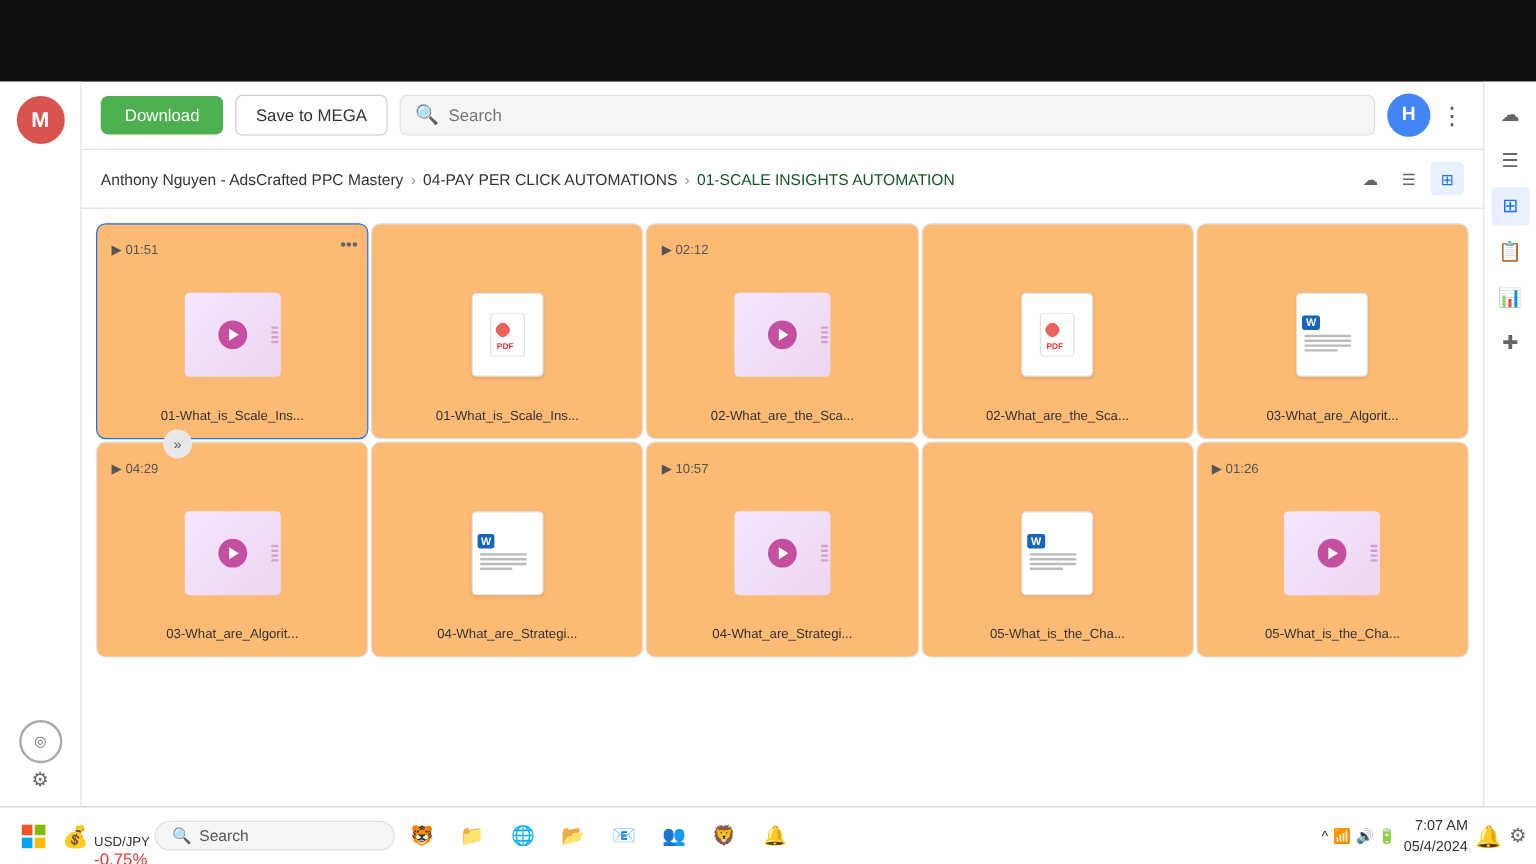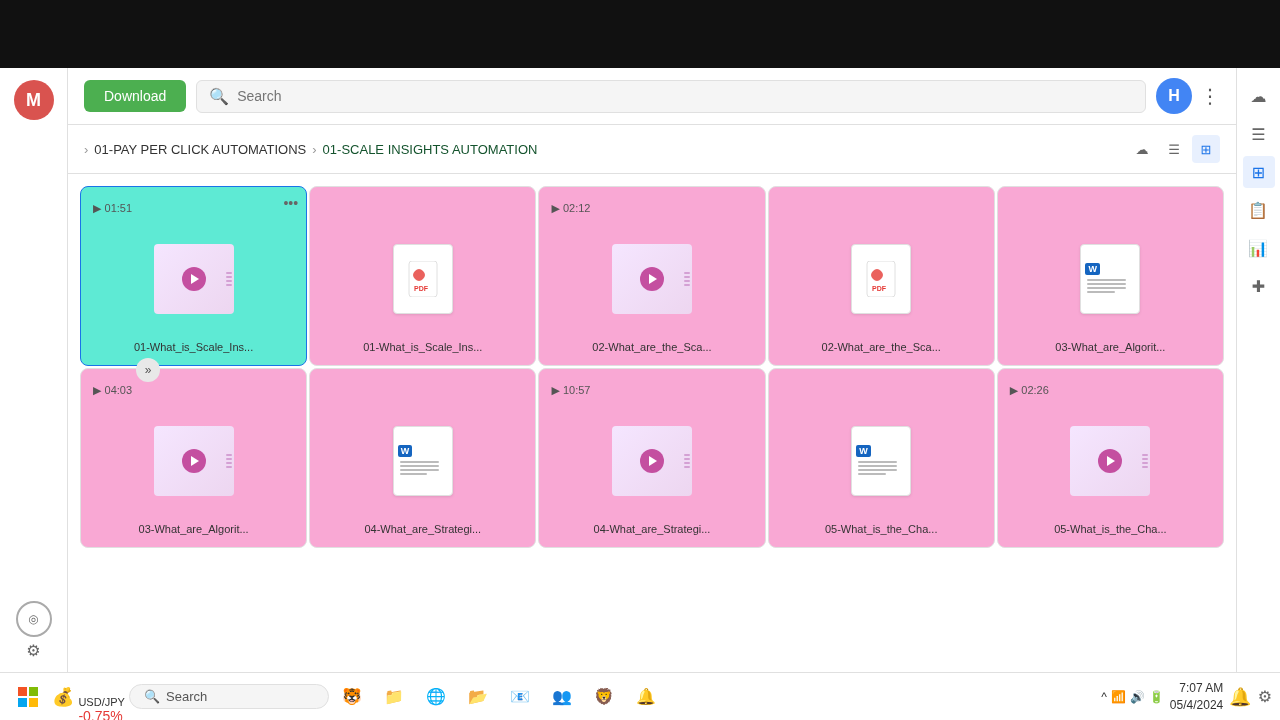--- a/index.html
+++ b/index.html
@@ -40,22 +40,22 @@
     .breadcrumb { display: flex; align-items: center; padding: 10px 16px; gap: 6px; font-size: 13px; color: #555; border-bottom: 1px solid #e0e0e0; flex-shrink: 0; }
     .breadcrumb span { color: #333; }
     .breadcrumb .sep { color: #999; }
     .breadcrumb .current { color: #14532d; font-weight: 500; }
     .view-icons { margin-left: auto; display: flex; gap: 4px; }
     .view-btn { width: 28px; height: 28px; display: flex; align-items: center; justify-content: center; cursor: pointer; border-radius: 4px; color: #666; }
     .view-btn.active { color: #1a73e8; background: #e8f0fe; }
 
     
     .file-grid { display: grid; grid-template-columns: repeat(5, 1fr); gap: 2px; padding: 12px; overflow-y: auto; flex: 1; align-content: start; }
-    .file-card { background: #f9a8d4; border: 1px solid #e0e0e0; border-radius: 8px; padding: 12px; display: flex; flex-direction: column; align-items: center; cursor: pointer; position: relative; transition: box-shadow 0.15s; min-height: 180px; }
-    .file-card.selected { border-color: #1a73e8; background: #5eead4; gap: 16px; }
+    .file-card { background: #fdba74; border: 1px solid #e0e0e0; border-radius: 8px; padding: 12px; display: flex; flex-direction: column; align-items: center; cursor: pointer; position: relative; transition: box-shadow 0.15s; min-height: 180px; }
+    .file-card.selected { border-color: #1a73e8; background: #fdba74; gap: 16px; }
     .file-card .card-header { width: 100%; display: flex; align-items: center; gap: 4px; font-size: 11px; color: #555; margin-bottom: 8px; min-height: 18px; }
     .play-badge { color: #555; font-size: 11px; display: flex; align-items: center; gap: 3px; }
     .file-icon-area { flex: 1; display: flex; align-items: center; justify-content: center; width: 100%; }
     .file-name { font-size: 11px; color: #333; text-align: center; margin-top: 8px; word-break: break-all; }
     .card-menu { position: absolute; top: 8px; right: 8px; color: #666; font-size: 14px; cursor: pointer; display: none; }
     .file-card:hover .card-menu, .file-card.selected .card-menu { display: flex; }
     .card-menu-visible { display: flex !important; }
 
     
     .video-thumb { width: 80px; height: 70px; background: linear-gradient(135deg, #f5e6ff 0%, #edd6f0 100%); border-radius: 4px; display: flex; align-items: center; justify-content: center; position: relative; }
@@ -114,33 +114,35 @@
   </div>
 
   <div class="content-wrapper">
 
     <div class="collapse-btn">»</div>
 
     <div class="content">
 
       <div class="toolbar">
         <button class="btn-download">Download</button>
+        <button class="btn-save">Save to MEGA</button>
         <div class="search-bar">
           <span>🔍</span>
           <input type="text" placeholder="Search" style="">
         </div>
         <div class="toolbar-right">
           <div class="user-avatar">H</div>
           <div class="more-icon">⋮</div>
         </div>
       </div>
 
       <div class="breadcrumb">
+        <span>Anthony Nguyen - AdsCrafted PPC Mastery</span>
         <span class="sep">›</span>
-        <span>01-PAY PER CLICK AUTOMATIONS</span>
+        <span>04-PAY PER CLICK AUTOMATIONS</span>
         <span class="sep">›</span>
         <span class="current">01-SCALE INSIGHTS AUTOMATION</span>
         <div class="view-icons">
           <div class="view-btn">☁</div>
           <div class="view-btn">☰</div>
           <div class="view-btn active">⊞</div>
         </div>
       </div>
 
       <div class="file-grid" id="file-grid">
@@ -228,21 +230,21 @@
             <div class="word-line-short"></div>
           </div>
         </div>
       </div>
             </div>
     <div class="file-name">03-What_are_Algorit...</div>
 
   </div>
           <div class="file-card">
     <div class="card-header">
-              <div class="play-badge">▶ 04:03</div>
+              <div class="play-badge">▶ 04:29</div>
             </div>
     <div class="file-icon-area">
       <div class="video-thumb">
         <div class="play-btn"></div>
         <div class="video-lines">
           <div class="video-line"></div>
           <div class="video-line"></div>
           <div class="video-line"></div>
           <div class="video-line"></div>
         </div>
@@ -304,21 +306,21 @@
             <div class="word-line-short"></div>
           </div>
         </div>
       </div>
             </div>
     <div class="file-name">05-What_is_the_Cha...</div>
 
   </div>
           <div class="file-card">
     <div class="card-header">
-              <div class="play-badge">▶ 02:26</div>
+              <div class="play-badge">▶ 01:26</div>
             </div>
     <div class="file-icon-area">
       <div class="video-thumb">
         <div class="play-btn"></div>
         <div class="video-lines">
           <div class="video-line"></div>
           <div class="video-line"></div>
           <div class="video-line"></div>
           <div class="video-line"></div>
         </div>

